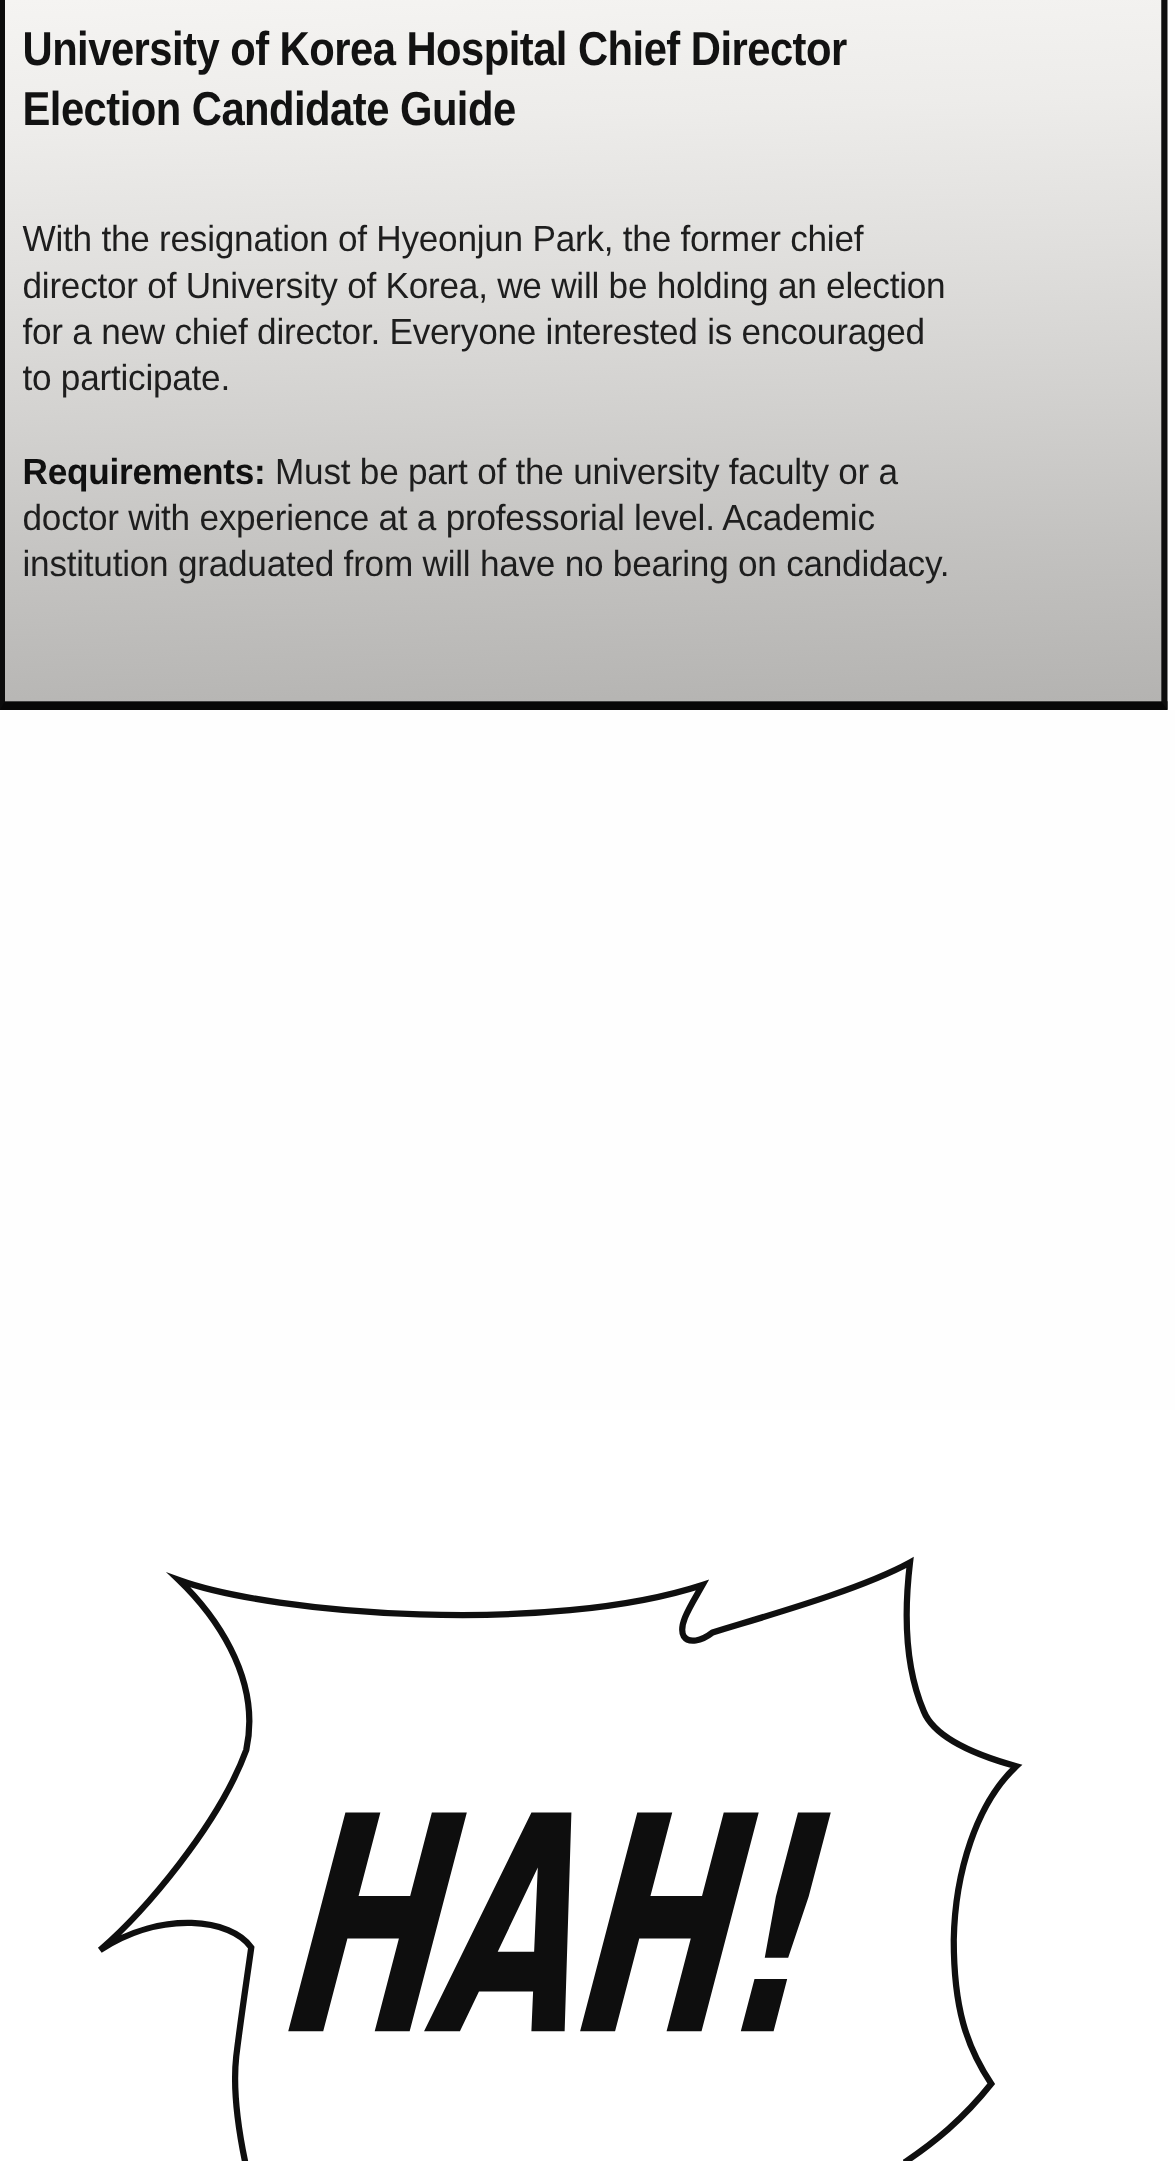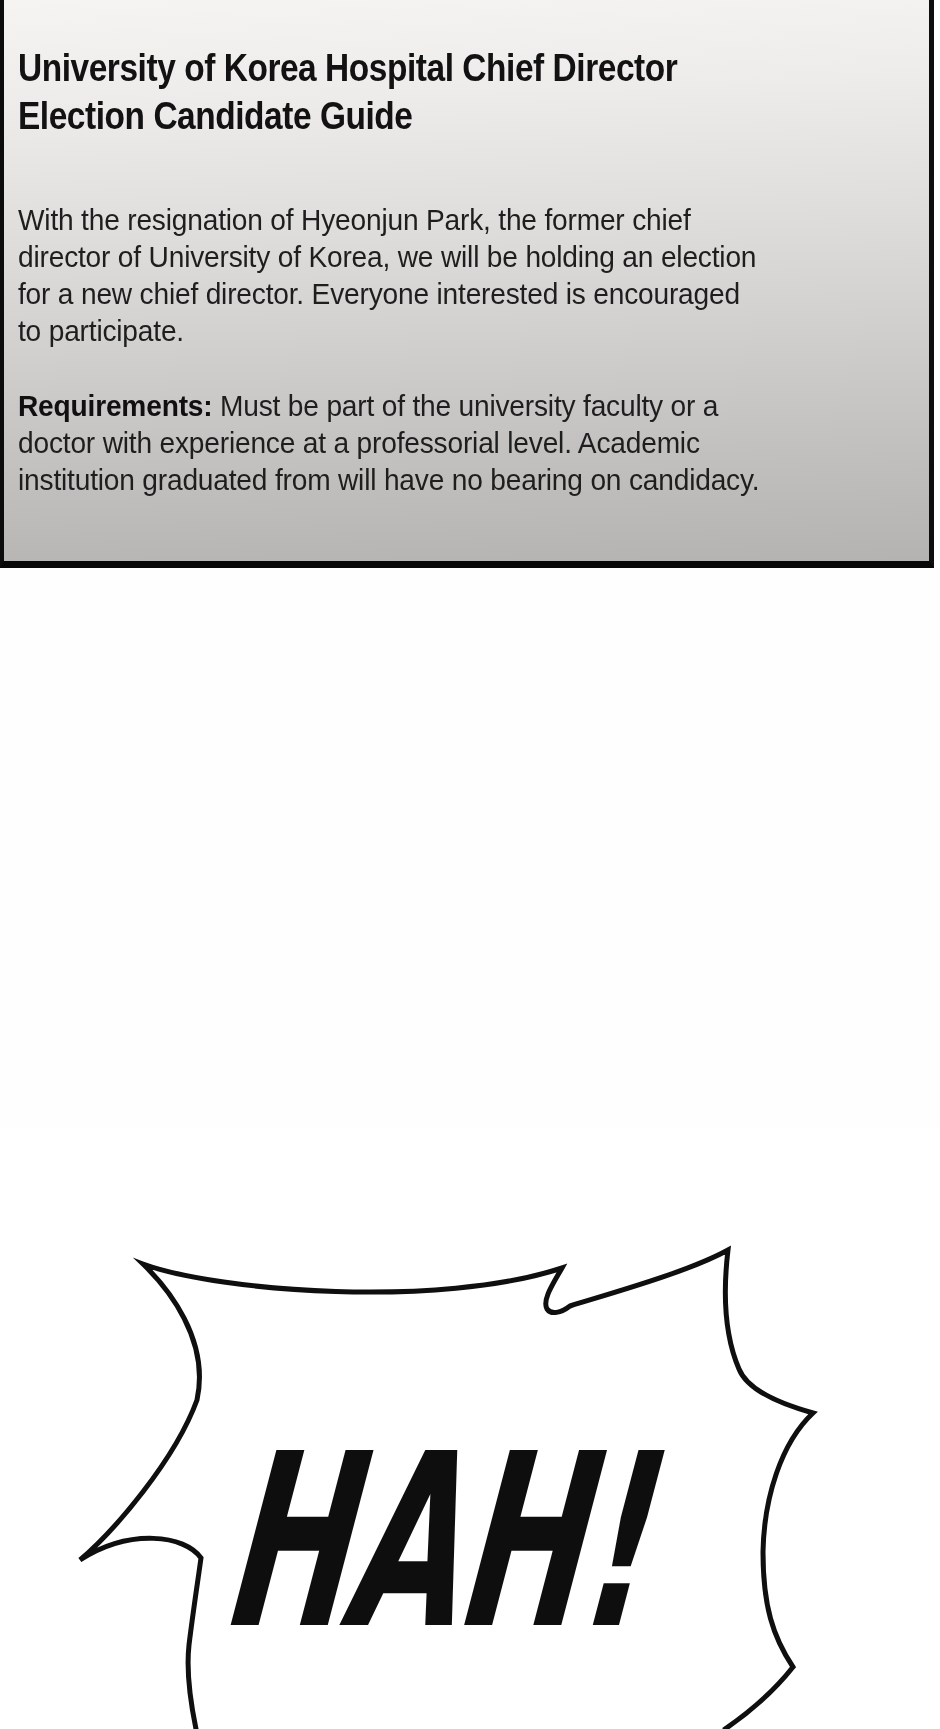--- a/index.html
+++ b/index.html
@@ -21,21 +21,21 @@
     border-bottom:7px solid #070707;
     background:linear-gradient(178deg,
       #f5f4f2 0%,
       #edecea 18%,
       #e0dfdd 38%,
       #d2d1cf 58%,
       #c3c2c0 78%,
       #b4b3b1 100%);
   }
   .notice-inner{
-    position:absolute;left:14px;top:0;right:10px;bottom:0;margin-top:28px;
+    position:absolute;left:14px;top:0;right:10px;bottom:0;
   }
   .notice-title{
     position:absolute;left:0;top:16px;
     color:#121212;
     font-size:38px;font-weight:bold;line-height:48px;
     letter-spacing:-0.5px;
     transform:scaleX(0.88);transform-origin:left top;
     white-space:nowrap;
   }
   .notice-body{

